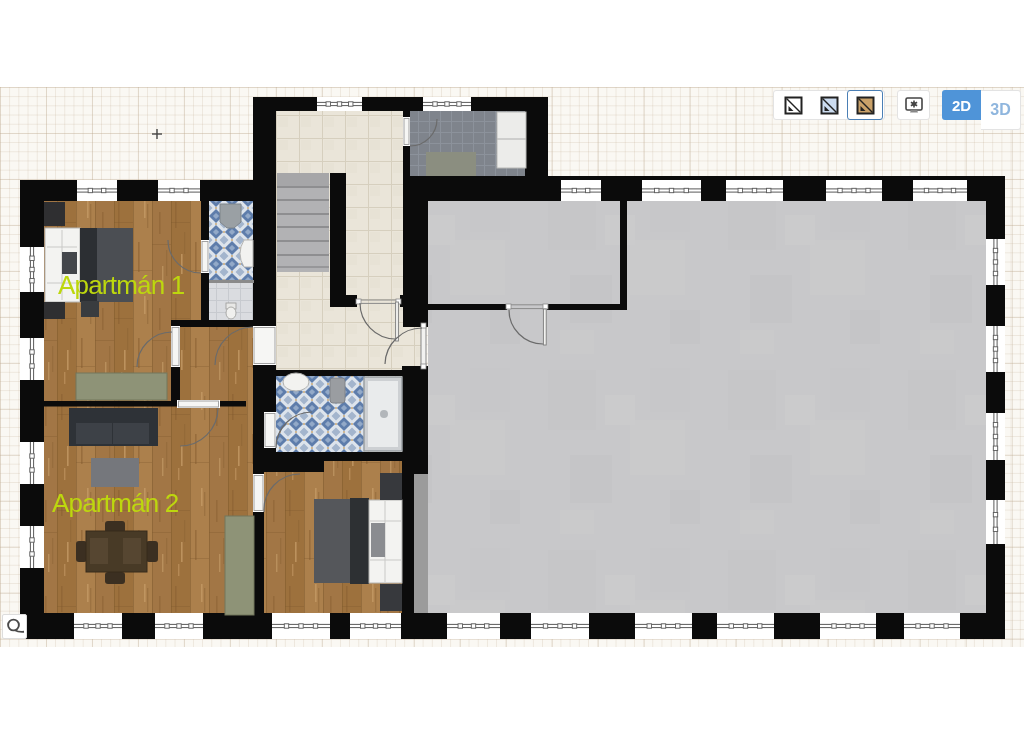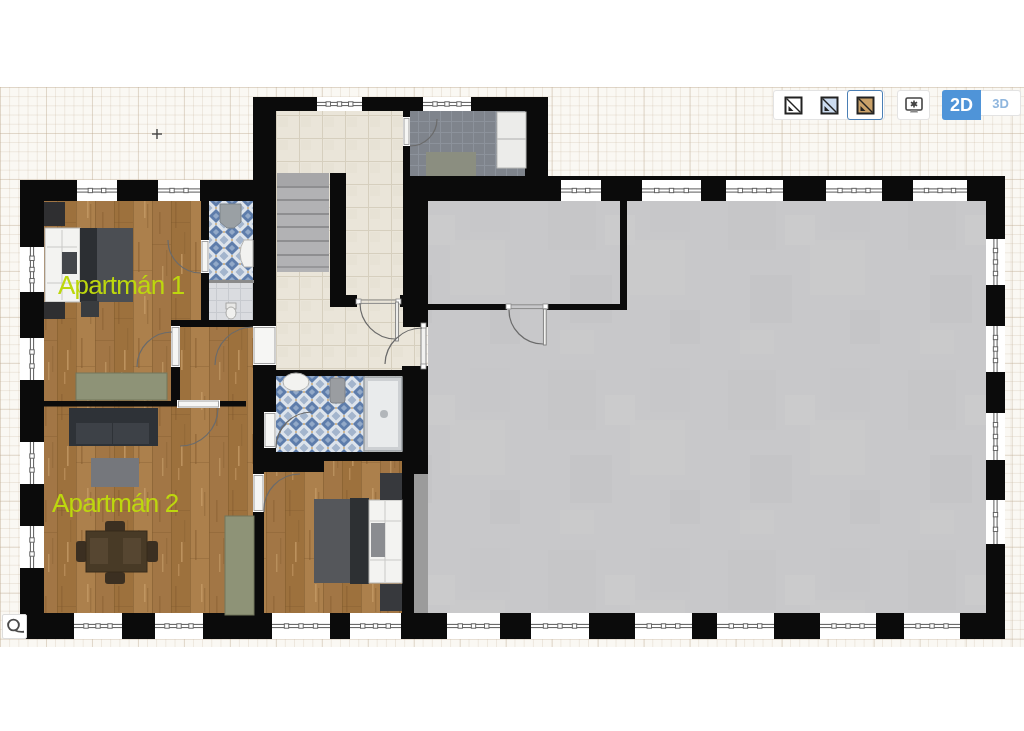--- a/index.html
+++ b/index.html
@@ -7,22 +7,22 @@
 background-image:
  linear-gradient(to right, rgba(195,175,150,0.24) 1px, transparent 1px),
  linear-gradient(to bottom, rgba(195,175,150,0.24) 1px, transparent 1px),
  linear-gradient(to right, rgba(185,165,140,0.27) 1px, transparent 1px),
  linear-gradient(to bottom, rgba(185,165,140,0.27) 1px, transparent 1px);
 background-size:9.2px 9.2px,9.2px 9.2px,46px 46px,46px 46px;}
 .toolbar{position:absolute;top:90px;right:3px;height:30px;display:flex;gap:12px;align-items:stretch}
 .tbgroup{background:#fff;border:1px solid #e3e3e3;border-radius:3px;display:flex;align-items:center}
 .viewbtn{width:36px;height:30px;display:flex;align-items:center;justify-content:center}
 .viewbtn.sel{border:1px solid #4a7fb5;border-radius:3px;height:30px}
-.btn2d{width:39px;height:30px;background:#4f94d8;color:#fff;font-weight:bold;font-size:18px;display:flex;align-items:center;justify-content:center;border-radius:3px 0 0 3px}
-.btn3d{width:40px;height:26px;background:#fff;color:#8fb6de;font-weight:bold;font-size:13px;display:flex;align-items:center;justify-content:center;border:1px solid #e3e3e3;border-left:none;border-radius:0 3px 3px 0}
+.btn2d{width:39px;height:30px;background:#4f94d8;color:#fff;font-weight:bold;font-size:15px;display:flex;align-items:center;justify-content:center;border-radius:3px 0 0 3px}
+.btn3d{width:40px;height:40px;background:#fff;color:#8fb6de;font-weight:bold;font-size:16px;display:flex;align-items:center;justify-content:center;border:1px solid #e3e3e3;border-left:none;border-radius:0 3px 3px 0}
 .zoombox{position:absolute;left:2px;top:614px;width:25px;height:25px;background:#fff;border:1px solid #ddd;border-radius:2px}
 </style></head>
 <body>
 
 <div class="grid"></div>
 <svg width="1024" height="731" viewBox="0 0 1024 731" xmlns="http://www.w3.org/2000/svg" style="position:absolute;left:0;top:0">
 <defs>
 <pattern id="wood" width="57" height="96" patternUnits="userSpaceOnUse">
  <rect width="57" height="96" fill="#a57845"></rect>
  <rect x="0" width="19" height="96" fill="#9d713d"></rect>

